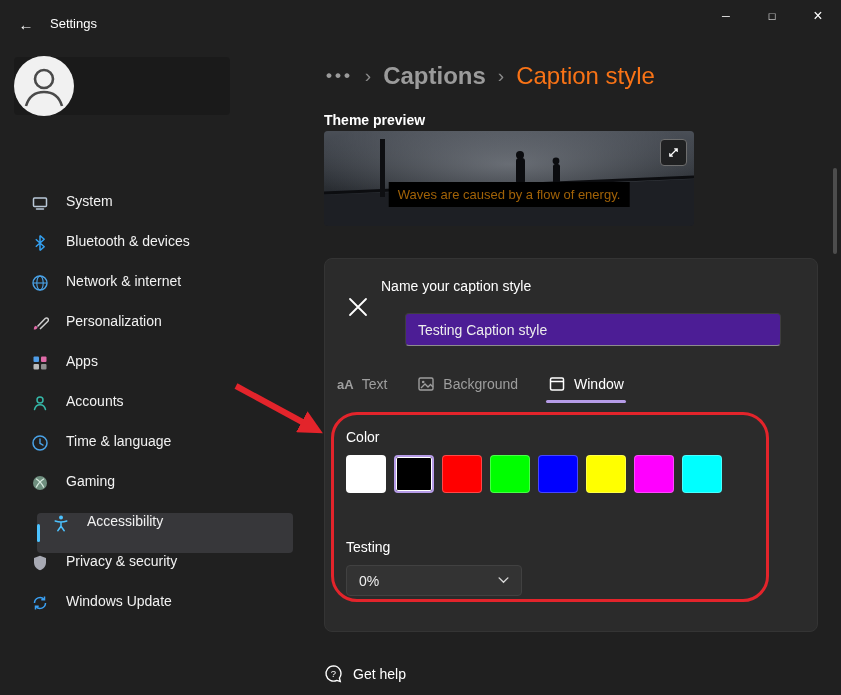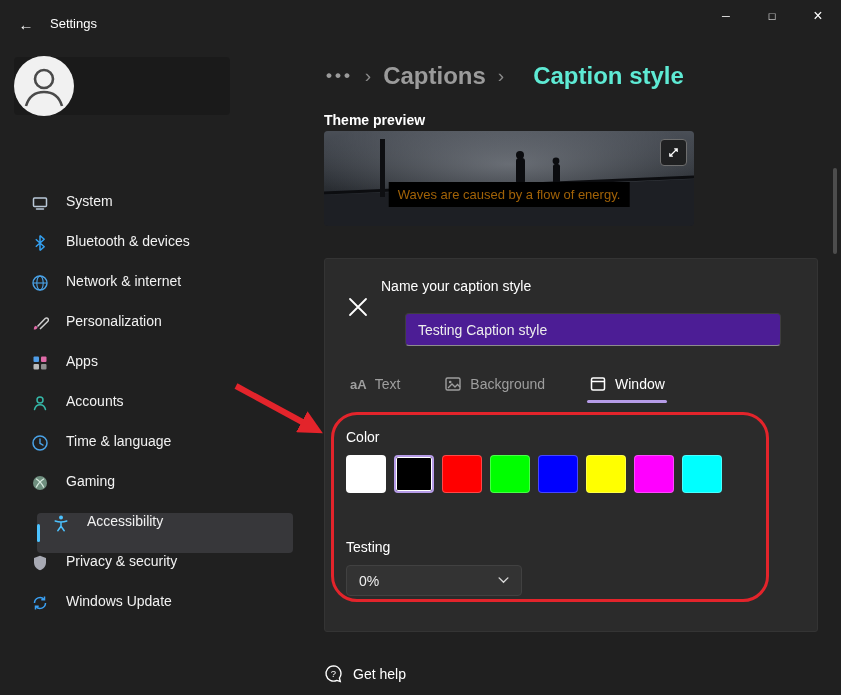--- a/index.html
+++ b/index.html
@@ -42,42 +42,42 @@
   .accent-bar { position:absolute; left:0; top:11px; width:3px; height:18px; border-radius:2px;
     background:var(--accent,#4cc2ff); }
   .nav-icon { width:20px; height:20px; flex:none; display:flex; align-items:center; justify-content:center; }
   .nav-label { margin-left:16px; font-size:14px; color:#f2f2f2; }
 
   
   .breadcrumb { position:absolute; left:326px; top:58px; height:36px; display:flex; align-items:center; }
   .crumb-ellipsis { font-size:17px; font-weight:bold; color:#9b9b9b; letter-spacing:3px; cursor:pointer; }
   .crumb-sep { font-size:19px; color:#8a8a8a; margin:0 12px; }
   .crumb-parent { font-size:24px; font-weight:600; color:#9b9b9b; cursor:pointer; }
-  .crumb-current { font-size:24px; font-weight:700; color:#5eead4;margin-left:17px; }
+  .crumb-current { font-size:24px; font-weight:400; color:#f97316; }
 
   .preview-label { position:absolute; left:324px; top:112px; font-size:14px; font-weight:bold; }
   .preview { position:absolute; left:324px; top:131px; width:370px; height:95px;
     border-radius:4px; overflow:hidden; background:#2a2d33; }
   .preview .scene { position:absolute; inset:0; width:100%; height:100%; }
   .caption-chip { position:absolute; left:50%; transform:translateX(-50%); bottom:19px;
     background:#000; color:#a16207; font-size:13px; padding:5px 9px; white-space:nowrap; }
   .expand-btn { position:absolute; top:8px; right:7px; width:27px; height:27px;
     background:rgba(26,26,26,.85); border:1px solid #6e6e6e; border-radius:4px;
     display:flex; align-items:center; justify-content:center; cursor:pointer; }
 
   .style-card { position:absolute; left:324px; top:258px; width:494px; height:374px;
-    background:#2b2b2b; border:1px solid #343434; border-radius:3px; }
+    background:#2b2b2b; border:1px solid #343434; border-radius:8px; }
   .card-icon { position:absolute; left:21px; top:36px; width:24px; height:24px; }
   .card-label { position:absolute; left:56px; top:19px; font-size:14px; color:#fff; }
   .name-input { position:absolute; left:80px; top:54px; width:376px; height:33px;
     background:#4c1d95; border:1px solid #3e3e3e; border-bottom-color:#8d8d8d; border-radius:4px;
     color:#ededed; font-size:14px; padding:0 12px; outline:none;
     font-family:"Liberation Sans", sans-serif; }
 
-  .tabs { position:absolute; left:23px; top:110px; display:flex; gap:40px; }
+  .tabs { position:absolute; left:10px; top:110px; display:flex; gap:26px; }
   .tab { position:relative; display:flex; align-items:center; gap:8px;
     padding:6px 2px 10px; font-size:14px; color:#9e9e9e; cursor:pointer; }
   .tab.selected { color:#fff; }
   .tab.selected::after { content:""; position:absolute; left:0; right:0; bottom:0;
     height:3px; border-radius:2px; background:var(--tab-underline,#b69ce8); }
   .tab-glyph { font-size:13px; font-weight:bold; }
   .tab-icon { width:18px; height:18px; display:flex; }
 
   .color-label { position:absolute; left:21px; top:170px; font-size:14px; }
   .swatches { position:absolute; left:21px; top:196px; display:flex; gap:8px; }

